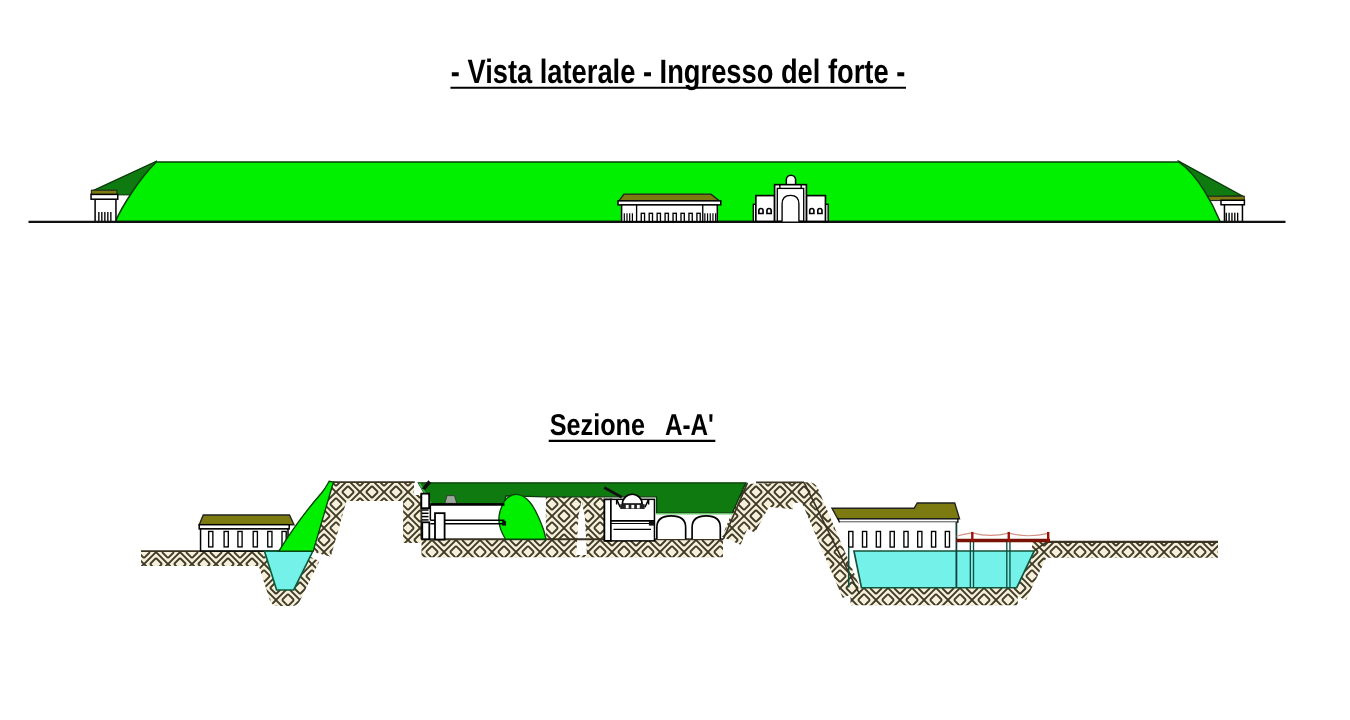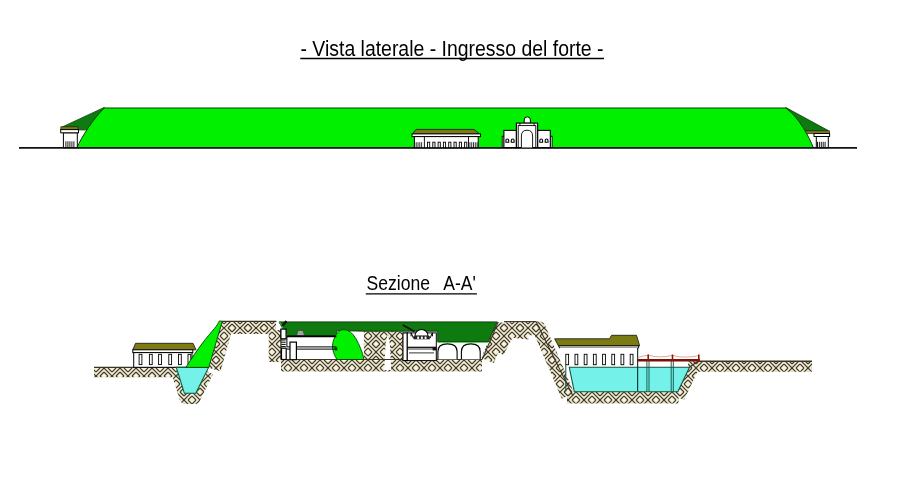--- a/index.html
+++ b/index.html
@@ -1,16 +1,16 @@
 <!DOCTYPE html>
 <html><head>
 <meta charset="utf-8">
 <style>
 html,body{margin:0;padding:0;background:#ffffff;}
-#page{position:relative;width:888px;height:480px;background:#ffffff;overflow:hidden;}
+#page{position:relative;width:888px;height:480px;background:#ffffff;overflow:hidden;font-weight:bold;}
 svg{position:absolute;left:0;top:0;}
 </style>
 </head>
 <body>
 <div id="page">
 <svg width="900" height="480" viewBox="0 0 900 480">
 <defs>
 <pattern id="h" width="16" height="16" patternUnits="userSpaceOnUse">
 <rect width="16" height="16" fill="#f6f0da"></rect>
 <g stroke="#3f3b28" stroke-width="1.2" fill="none">

